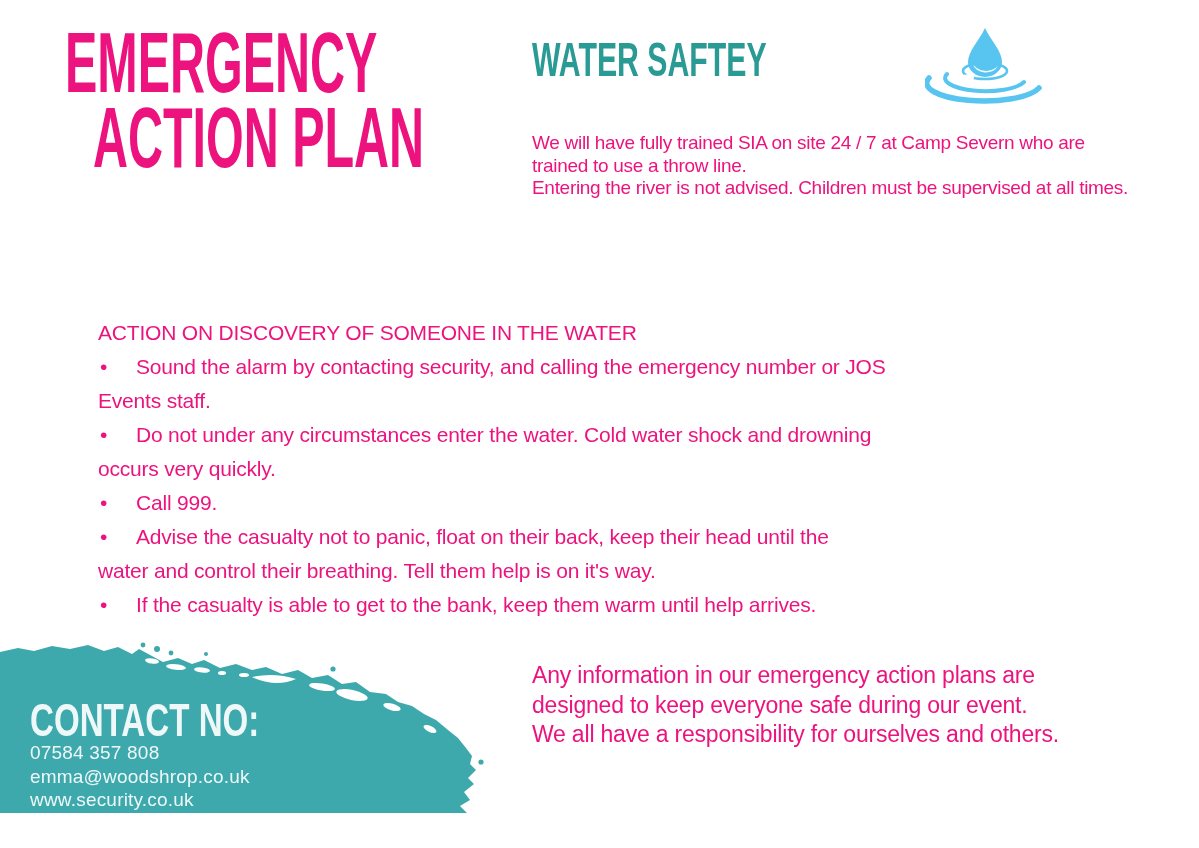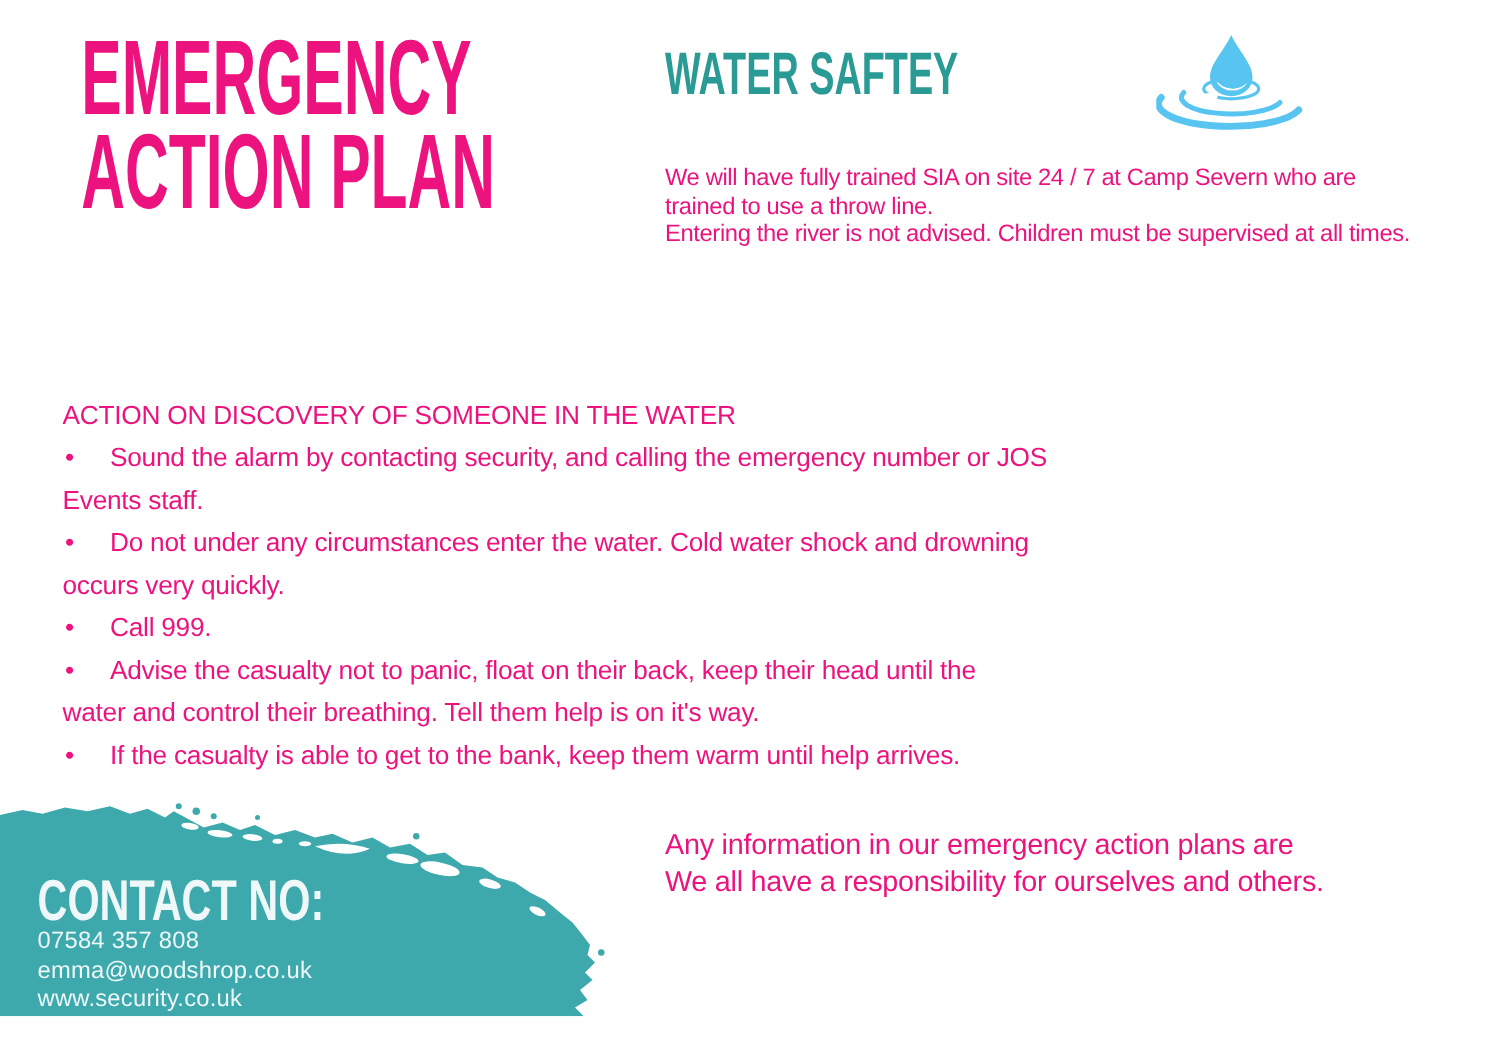--- a/index.html
+++ b/index.html
@@ -6,31 +6,31 @@
   .canvas {
     position:relative; width:1199px; height:813px;
     background:#ffffff; overflow:hidden;
     font-family:"Liberation Sans", sans-serif;
   }
   
   .condensed { display:inline-block; transform-origin:0 0; white-space:nowrap; font-weight:bold; }
   .title-line { position:absolute; left:65px; font-size:85px; line-height:1; color:var(--pink); }
   .title-line .condensed { transform:scaleX(0.57); }
   .title-line.l1 { top:20px; }
-  .title-line.l2 { top:95px; }
+  .title-line.l2 { top:95px;margin-left:28px; }
   .section-title { position:absolute; left:532px; top:36px; font-size:48px; line-height:1; color:var(--teal); }
   .section-title .condensed { transform:scaleX(0.63); }
   
   .intro { position:absolute; left:532px; top:132px; font-size:19px; line-height:22.5px;
            letter-spacing:-0.3px; color:var(--pink); }
   .intro div { white-space:nowrap; }
   
   .body-block { position:absolute; left:50px; top:316px; font-size:21px; line-height:34px;
                 letter-spacing:-0.2px; color:var(--pink); }
-  .b-line { white-space:nowrap; }
+  .b-line { white-space:nowrap;margin-left:48px; }
   .bullet { display:inline-block; width:38px; padding-left:2px; box-sizing:border-box; }
   
   .note { position:absolute; left:532px; top:661px; font-size:23px; line-height:29.5px;
           letter-spacing:-0.2px; color:var(--pink); }
   .note div { white-space:nowrap; }
   
   .brush-svg { position:absolute; left:0; top:642px; width:522px; height:206px; }
   .brush-fill { fill:var(--brush_teal); }
   .contact-heading { position:absolute; left:30px; top:697px; font-size:46px; line-height:1;
                      color:var(--white_text); }
@@ -110,16 +110,17 @@
     <span class="condensed">CONTACT NO:</span>
   </div>
   <div class="contact-lines">
     <div>07584 357 808</div>
     <div>emma@woodshrop.co.uk</div>
     <div>www.security.co.uk</div>
   </div>
 
   <div class="note">
     <div>Any information in our emergency action plans are</div>
+    <div>designed to keep everyone safe during our event.</div>
     <div>We all have a responsibility for ourselves and others.</div>
   </div>
 
 </div>
 
 </body></html>

